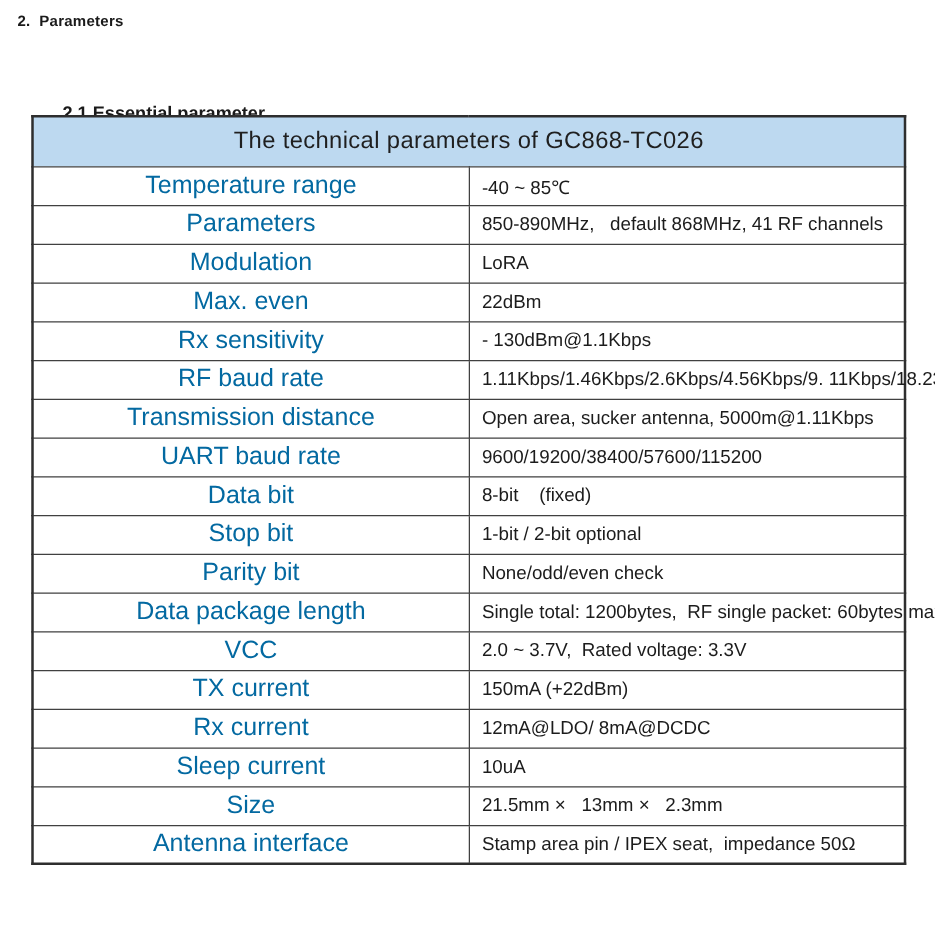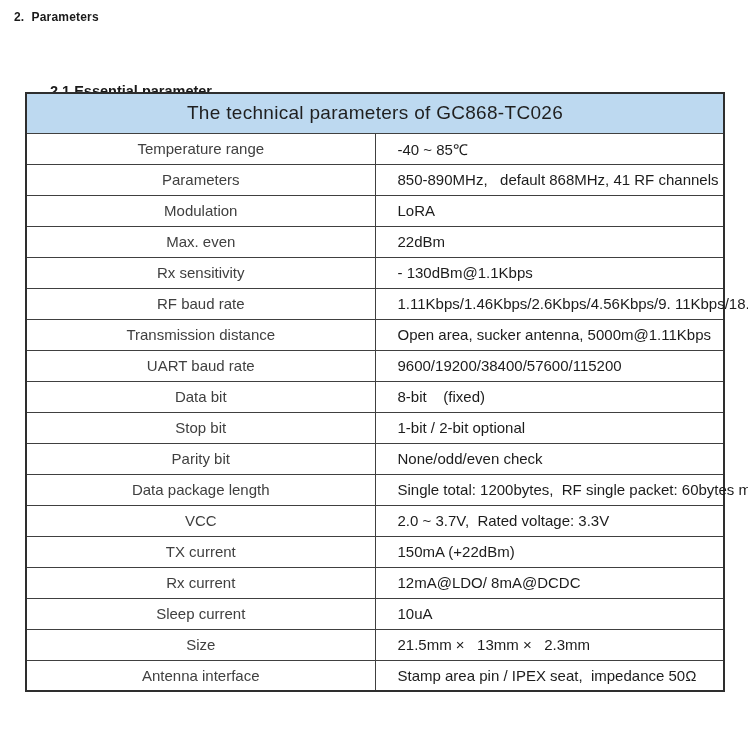--- a/index.html
+++ b/index.html
@@ -55,29 +55,29 @@
     text-align: center;
     vertical-align: middle;
     color: #1f1f1f;
     letter-spacing: 0.3px;
   }
   td.param-cell {
     width: 183px;
     height: 31px;
     text-align: center;
     vertical-align: middle;
-    font-size: 15px;
+    font-size: 20px;
     white-space: pre;
-    color: #404040;
+    color: #0369a1;
   }
   td.value-cell {
     height: 31px;
     text-align: left;
     vertical-align: middle;
-    padding-left: 22px;
+    padding-left: 10px;
     font-size: 15px;
     white-space: pre;
     color: #1c1c1c;
   }
 </style>
 </head>
 <body>
 
 <div class="page">
 

